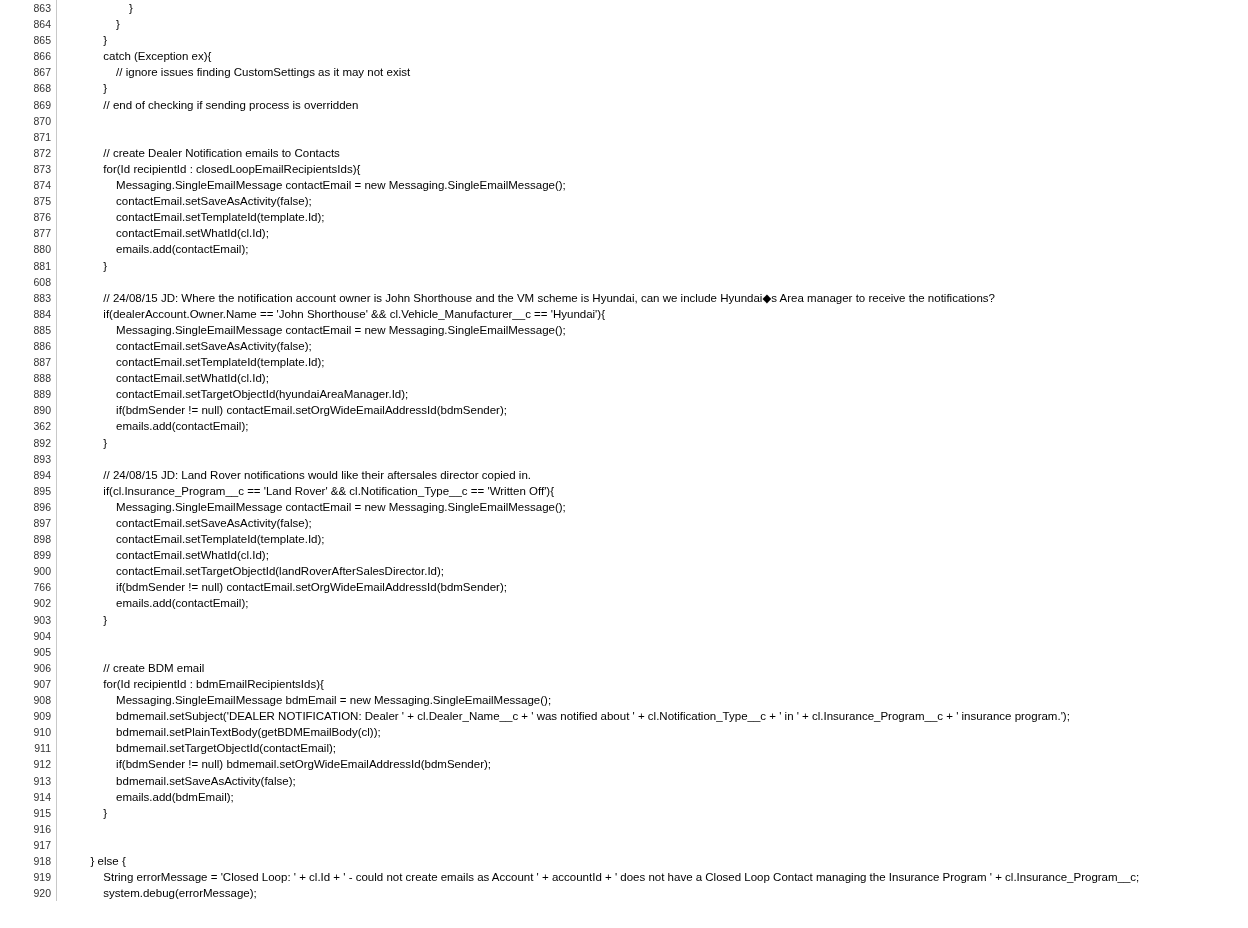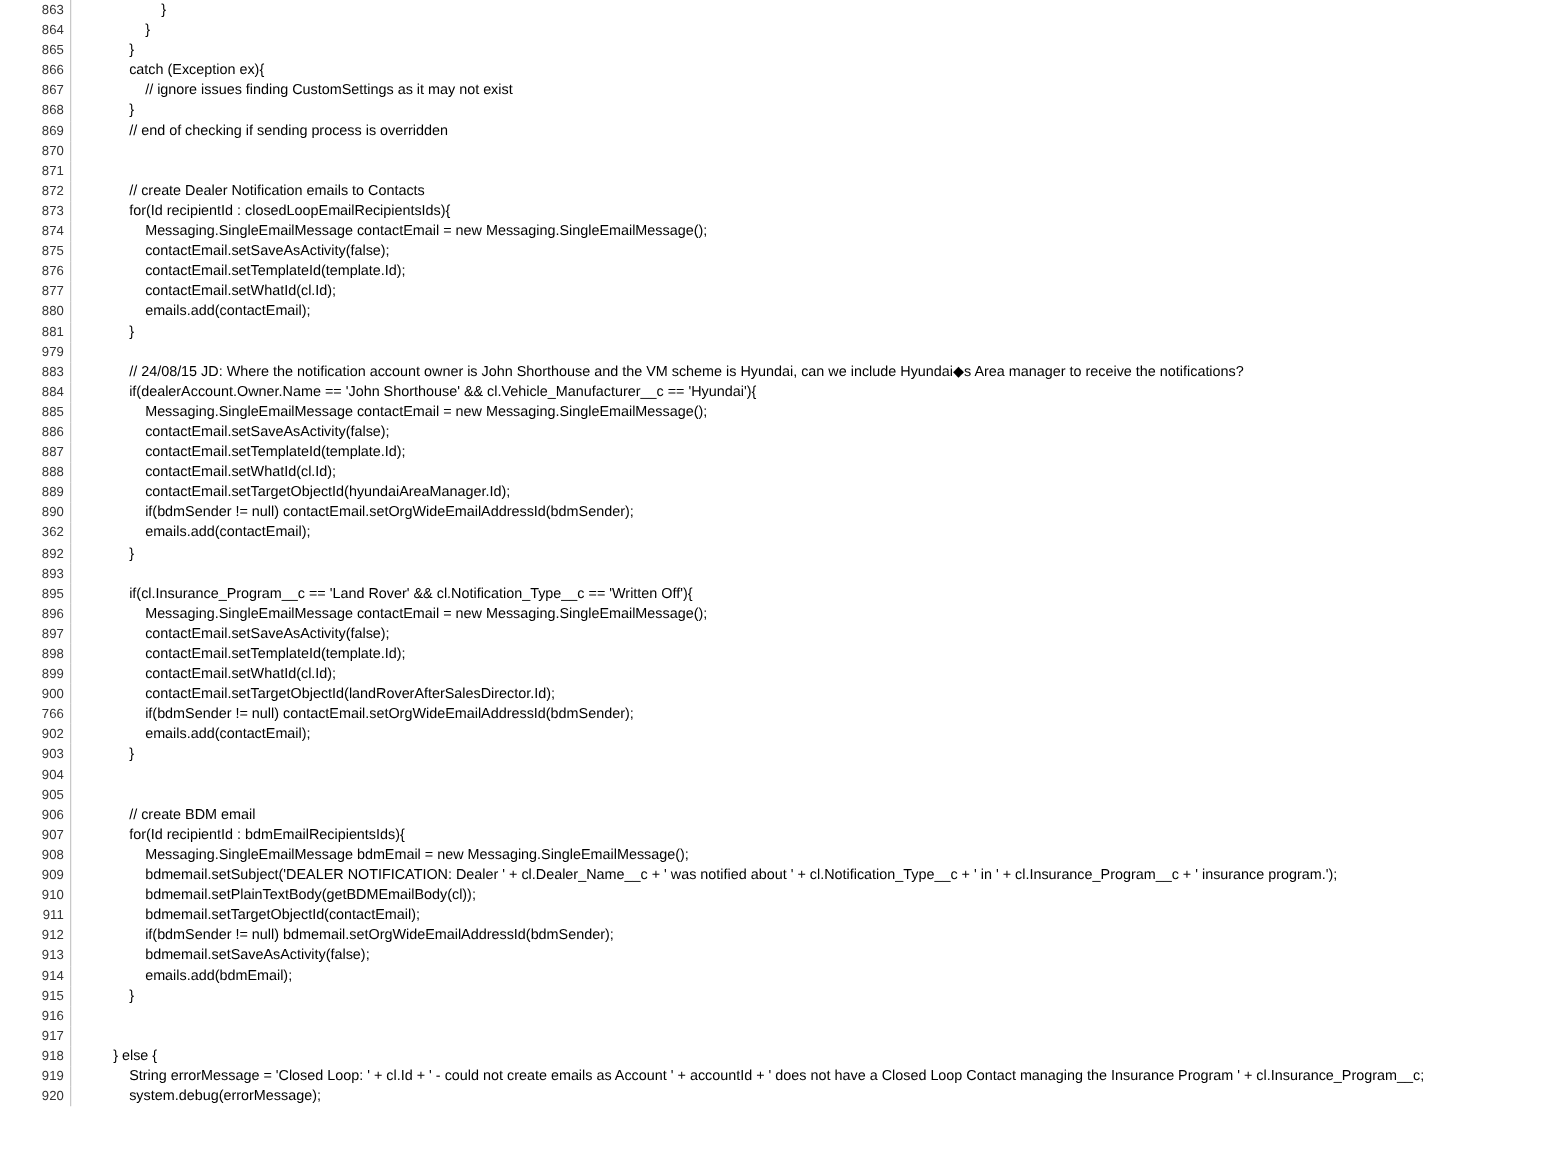--- a/index.html
+++ b/index.html
@@ -130,21 +130,21 @@
         </tr>
         <tr>
           <td class="gutter-cell">880</td>
           <td class="code-cell"><span class="txt">                emails.add(contactEmail);</span></td>
         </tr>
         <tr>
           <td class="gutter-cell">881</td>
           <td class="code-cell"><span class="txt">            }</span></td>
         </tr>
         <tr>
-          <td class="gutter-cell">979</td>
+          <td class="gutter-cell">608</td>
           <td class="code-cell"><span class="txt"></span></td>
         </tr>
         <tr>
           <td class="gutter-cell">883</td>
           <td class="code-cell"><span class="txt">            // 24/08/15 JD: Where the notification account owner is John Shorthouse and the VM scheme is Hyundai, can we include Hyundai◆s Area manager to receive the notifications?</span></td>
         </tr>
         <tr>
           <td class="gutter-cell">884</td>
           <td class="code-cell"><span class="txt">            if(dealerAccount.Owner.Name == 'John Shorthouse' &amp;&amp; cl.Vehicle_Manufacturer__c == 'Hyundai'){</span></td>
         </tr>
@@ -176,20 +176,24 @@
           <td class="gutter-cell">362</td>
           <td class="code-cell"><span class="txt">                emails.add(contactEmail);</span></td>
         </tr>
         <tr>
           <td class="gutter-cell">892</td>
           <td class="code-cell"><span class="txt">            }</span></td>
         </tr>
         <tr>
           <td class="gutter-cell">893</td>
           <td class="code-cell"><span class="txt"></span></td>
+        </tr>
+        <tr>
+          <td class="gutter-cell">894</td>
+          <td class="code-cell"><span class="txt">            // 24/08/15 JD: Land Rover notifications would like their aftersales director copied in.</span></td>
         </tr>
         <tr>
           <td class="gutter-cell">895</td>
           <td class="code-cell"><span class="txt">            if(cl.Insurance_Program__c == 'Land Rover' &amp;&amp; cl.Notification_Type__c == 'Written Off'){</span></td>
         </tr>
         <tr>
           <td class="gutter-cell">896</td>
           <td class="code-cell"><span class="txt">                Messaging.SingleEmailMessage contactEmail = new Messaging.SingleEmailMessage();</span></td>
         </tr>
         <tr>

